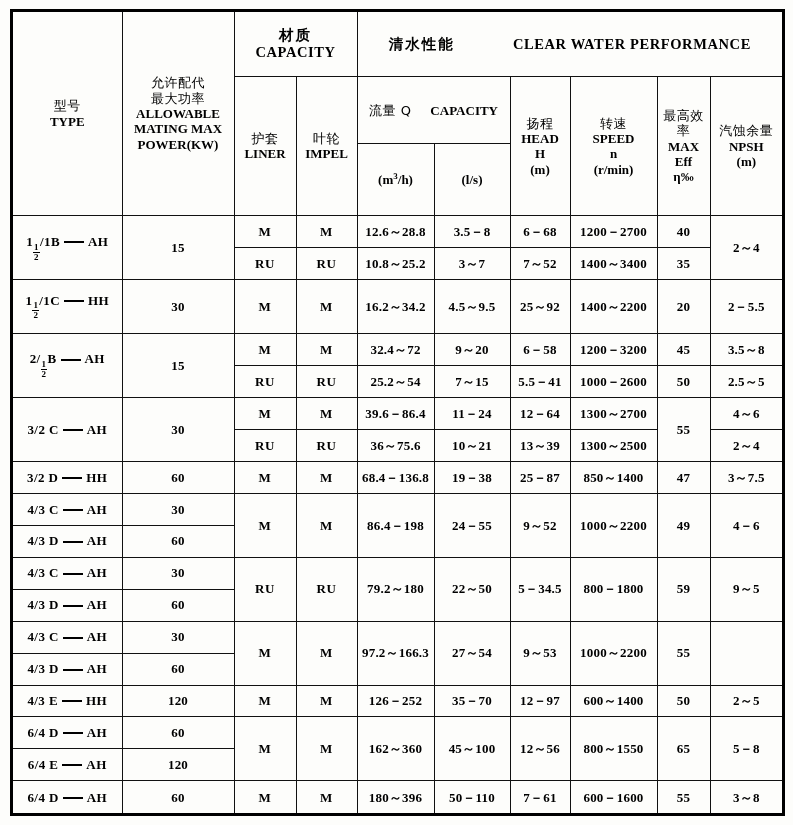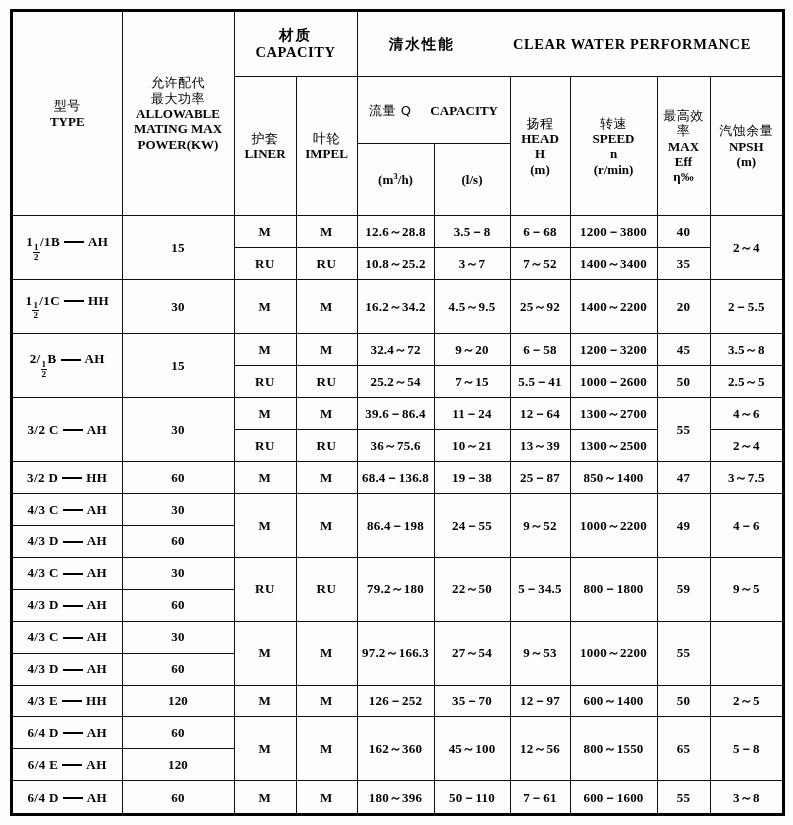--- a/index.html
+++ b/index.html
@@ -236,21 +236,21 @@
                 <span class="num">1</span>
                 <span class="den">2</span>
               </span>/1B<span class="dash"></span>AH</span>
         </td>
         <td class="val" rowspan="2">15</td>
         <td class="mat">M</td>
         <td class="mat">M</td>
         <td class="val">12.6～28.8</td>
         <td class="val">3.5－8</td>
         <td class="val">6－68</td>
-        <td class="val">1200－3800</td>
+        <td class="val">1200－2700</td>
         <td class="val">40</td>
         <td class="val" rowspan="2">2～4</td>
       </tr>
 
       <tr>
         <td class="mat">RU</td>
         <td class="mat">RU</td>
         <td class="val">10.8～25.2</td>
         <td class="val">3～7</td>
         <td class="val">7～52</td>

